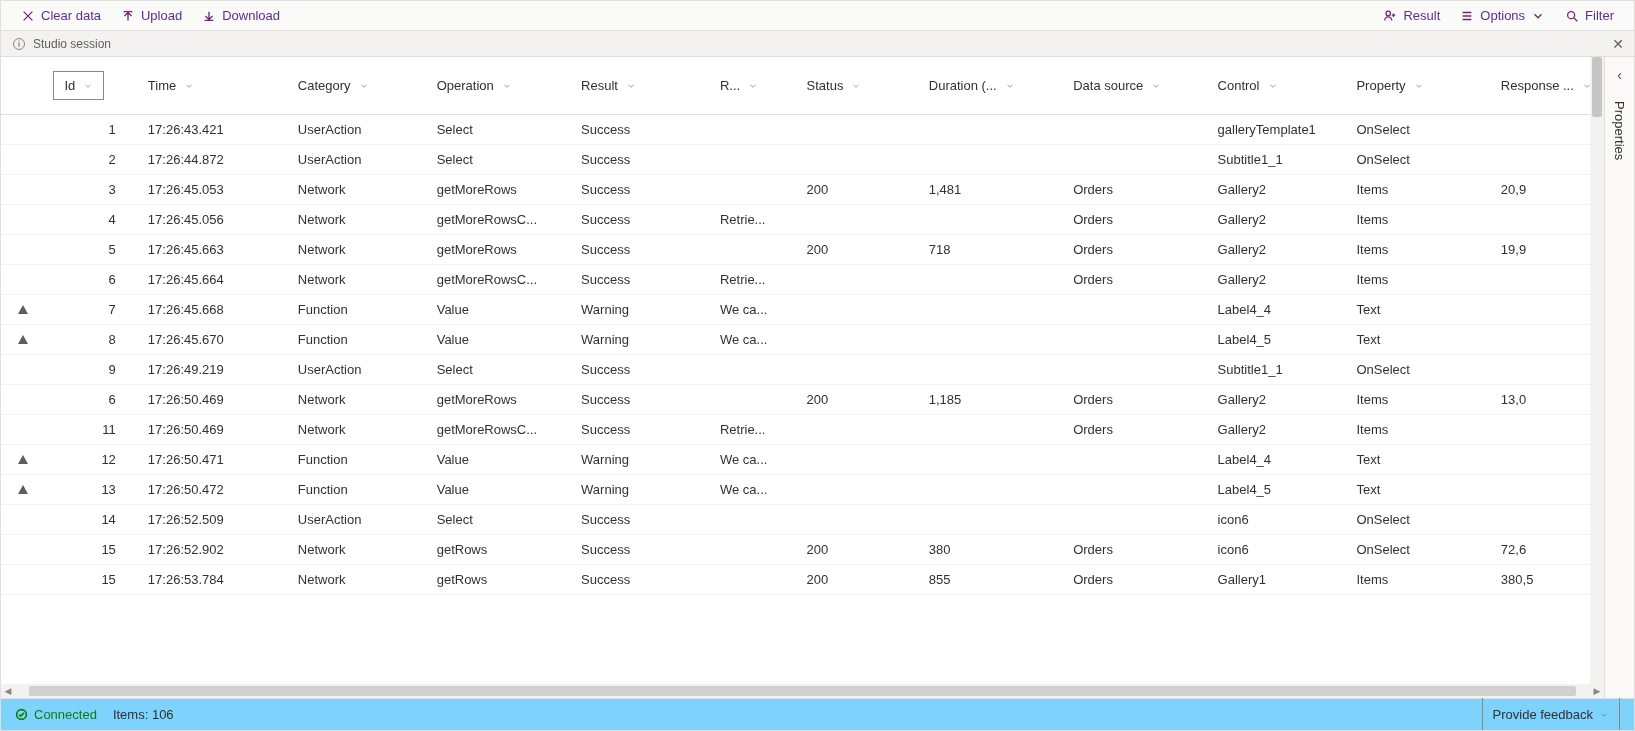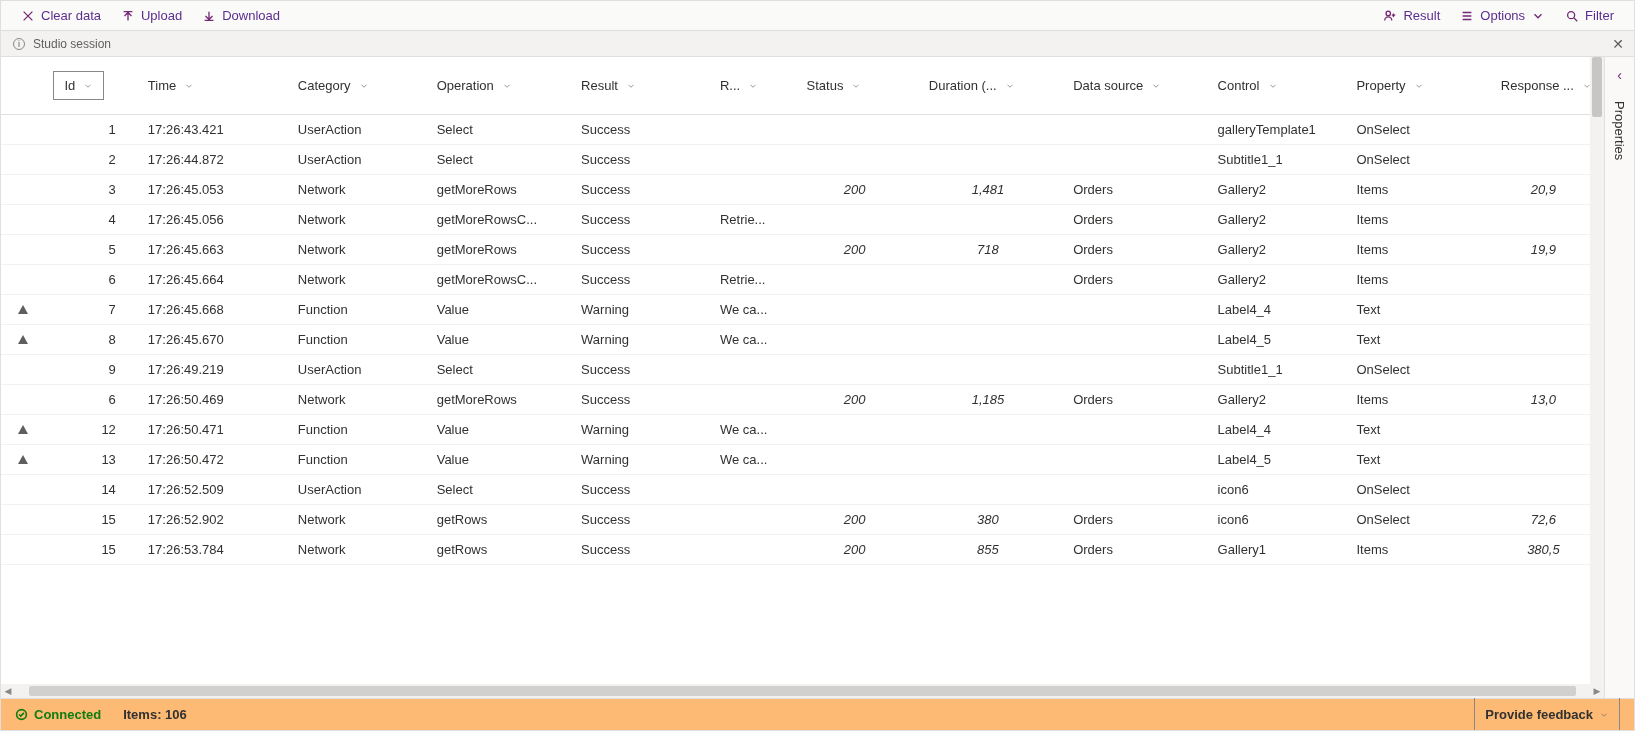--- a/index.html
+++ b/index.html
@@ -32,32 +32,32 @@
     text-align: left; font-weight: 400; color: #323130; padding: 14px 8px 14px 8px;
     border-bottom: 1px solid #e1dfdd; white-space: nowrap; overflow: hidden; text-overflow: ellipsis;
     background: #fff; position: sticky; top: 0;
   }
   thead th .hd { display: inline-flex; align-items: center; gap: 8px; }
   thead th.id .hd { border: 1px solid #888; padding: 6px 10px; }
   tbody td {
     padding: 7px 8px; border-bottom: 1px solid #f3f2f1; white-space: nowrap;
     overflow: hidden; text-overflow: ellipsis; color: #323130; font-size: 13px;
   }
-  tbody td.num { text-align: center; padding-right: 18px; font-style: italic; }
+  tbody td.num { text-align: left; padding-right: 18px; }
   tbody td.idcol { text-align: right; padding-right: 24px; }
   tbody td.icon { text-align: center; }
   .warn-icon { display:inline-block; width:0; height:0;
     border-left:5px solid transparent; border-right:5px solid transparent;
     border-bottom:9px solid #605e5c; }
   .hscroll { height: 14px; background: #f3f2f1; display: flex; align-items: center; }
   .hscroll .track { flex: 1; height: 10px; background: #d2d0ce; margin: 0 14px; border-radius: 2px; }
   .hscroll .ar { width: 14px; text-align: center; color: #888; font-size: 9px; }
   .statusbar {
-    display: flex; align-items: center; height: 32px; padding: 0 14px; gap: 22px;
-    border-top: 1px solid #e1dfdd; background: #fdba74; font-size: 13px; font-weight: bold;
+    display: flex; align-items: center; height: 32px; padding: 0 14px; gap: 16px;
+    border-top: 1px solid #e1dfdd; background: #7dd3fc; font-size: 13px;
   }
   .statusbar .ok { color: #107c10; display: inline-flex; align-items: center; gap: 6px; }
   .statusbar .ok svg { width: 13px; height: 13px; stroke: #107c10; fill: none; stroke-width: 2; }
   .statusbar .spacer { flex: 1; }
   .feedback { border: 1px solid #8a8886; padding: 12px 10px; display: flex; align-items: center; gap: 6px; cursor: pointer; }
   .sidepanel {
     width: 30px; border-left: 1px solid #e1dfdd; background: #faf9f8;
     display: flex; flex-direction: column; align-items: center; padding-top: 10px;
     position: relative;
   }
@@ -382,20 +382,35 @@
               <td>Success</td>
               <td></td>
               <td class="num">200</td>
               <td class="num">1,185</td>
               <td>Orders</td>
               <td>Gallery2</td>
               <td>Items</td>
               <td class="num">13,0</td>
             </tr>
             <tr>
+              <td class="icon"></td>
+              <td class="idcol">11</td>
+              <td>17:26:50.469</td>
+              <td>Network</td>
+              <td>getMoreRowsC...</td>
+              <td>Success</td>
+              <td>Retrie...</td>
+              <td class="num"></td>
+              <td class="num"></td>
+              <td>Orders</td>
+              <td>Gallery2</td>
+              <td>Items</td>
+              <td class="num"></td>
+            </tr>
+            <tr>
               <td class="icon"><span class="warn-icon"></span></td>
               <td class="idcol">12</td>
               <td>17:26:50.471</td>
               <td>Function</td>
               <td>Value</td>
               <td>Warning</td>
               <td>We ca...</td>
               <td class="num"></td>
               <td class="num"></td>
               <td></td>

